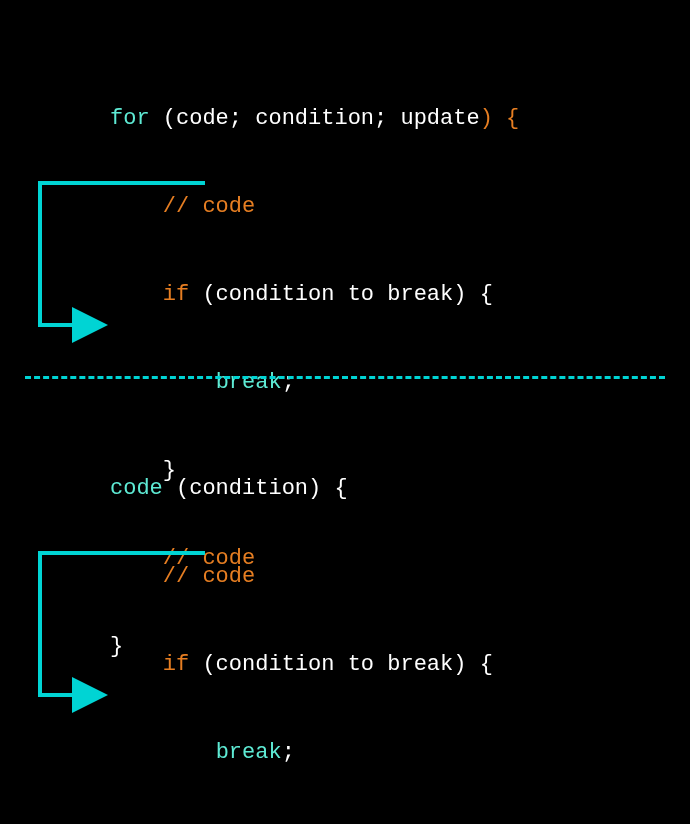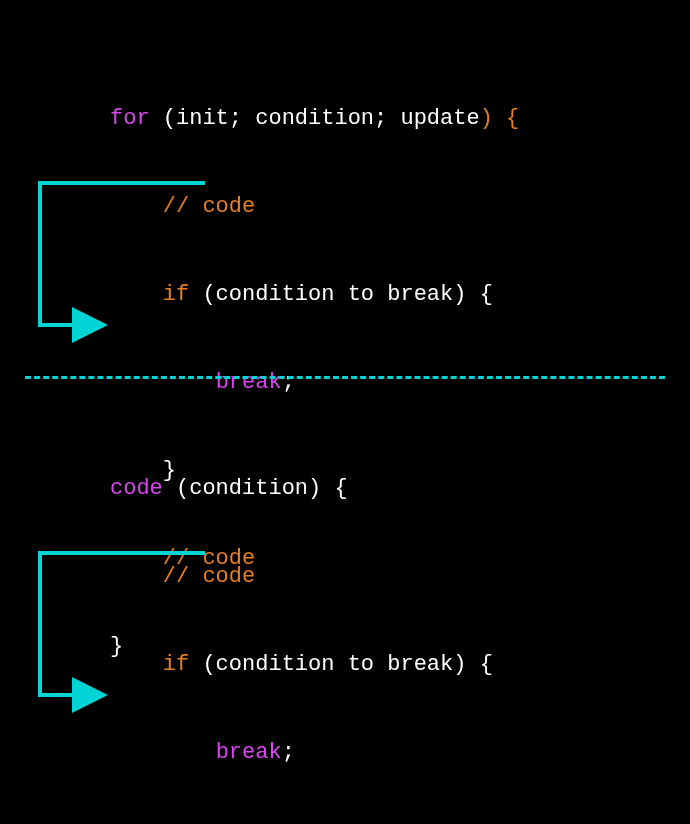--- a/index.html
+++ b/index.html
@@ -9,39 +9,39 @@
     height: 824px;
     font-family: 'Consolas', 'Monaco', 'Courier New', monospace;
     font-size: 22px;
     position: relative;
     overflow: hidden;
   }
   .code-block {
     position: absolute;
     white-space: pre;
   }
-  .kw-purple { color: #d946ef; font-weight: 500; }
+  .kw-purple { color: #5eead4; font-weight: 500; }
   .kw-orange { color: #e67e22; font-weight: 500; }
   .txt-white { color: #ffffff; font-weight: 500; }
   .line { line-height: 38px; }
   .divider {
     position: absolute;
     border-top: 3px dashed #00d4d4;
     width: 640px;
   }
   .arrow-svg {
     position: absolute;
     pointer-events: none;
   }
 </style>
 </head>
 <body>
 
 <div class="code-block" style="left:110px; top:50px;">
-  <div class="line"><span class="kw-purple">for</span><span class="txt-white"> (init; condition; update</span><span class="kw-orange">) {</span></div>
+  <div class="line"><span class="kw-purple">for</span><span class="txt-white"> (code; condition; update</span><span class="kw-orange">) {</span></div>
   <div class="line">    <span class="kw-orange">// code</span></div>
   <div class="line">    <span class="kw-orange">if</span><span class="txt-white"> (condition to break) {</span></div>
   <div class="line">        <span class="kw-purple">break</span><span class="txt-white">;</span></div>
   <div class="line">    <span class="txt-white">}</span></div>
   <div class="line">    <span class="kw-orange">// code</span></div>
   <div class="line"><span class="txt-white">}</span></div>
 </div>
 
 <svg class="arrow-svg" style="left:20px; top:175px;" width="200" height="170">
   <defs>

